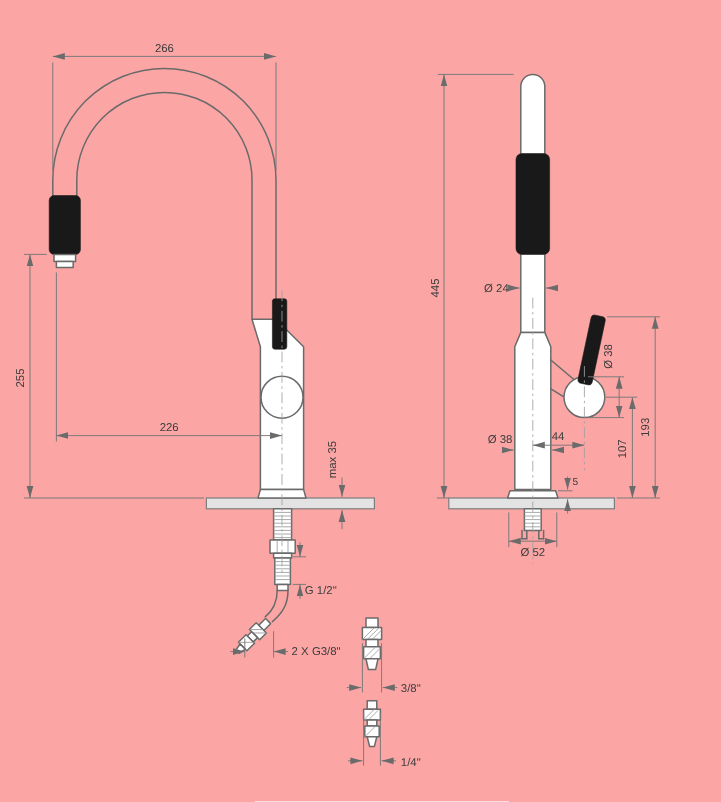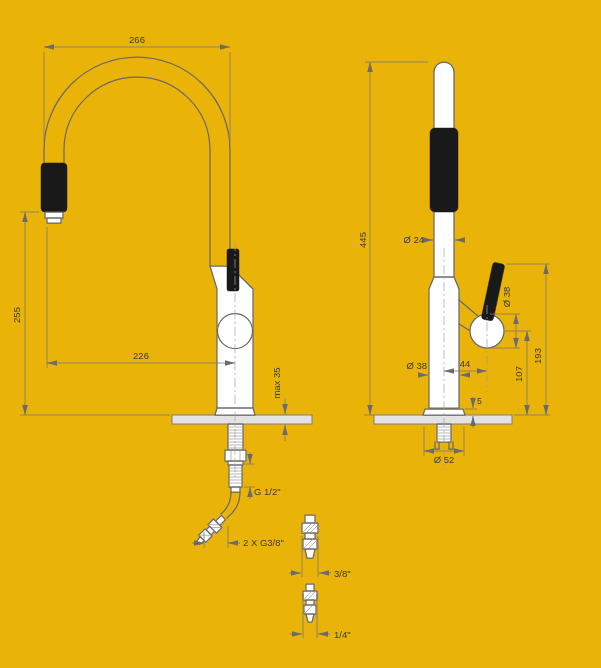--- a/index.html
+++ b/index.html
@@ -1,16 +1,16 @@
 <!DOCTYPE html>
 <html><head>
 <meta charset="utf-8">
 <style>
   html,body{margin:0;padding:0;background:#ffffff;}
-  .stage{position:relative;width:601px;height:668px;margin:0 auto;background:#eab308;overflow:hidden;}
+  .stage{position:relative;width:601px;height:668px;margin:0 auto;background:#fca5a5;overflow:hidden;}
   svg{display:block;}
   .ol{fill:none;stroke:#6a6a6a;stroke-width:1.25;stroke-linejoin:round;stroke-linecap:round;}
   .ow{fill:#ffffff;stroke:#6a6a6a;stroke-width:1.25;stroke-linejoin:round;}
   .thin{fill:none;stroke:#9a9a9a;stroke-width:0.7;}
   .dim{fill:none;stroke:#787878;stroke-width:0.8;}
   .cl{fill:none;stroke:#a0a0a0;stroke-width:0.7;stroke-dasharray:9 3 2 3;}
   .blk{fill:#191919;stroke:#191919;stroke-width:0.5;}
   .deckS{fill:#e3e3e3;stroke:#7d7d7d;stroke-width:1;}
   text{font-family:"Liberation Sans","DejaVu Sans",sans-serif;font-size:9.5px;fill:#3c3c3c;}
   text.sm{font-size:8.5px;}

